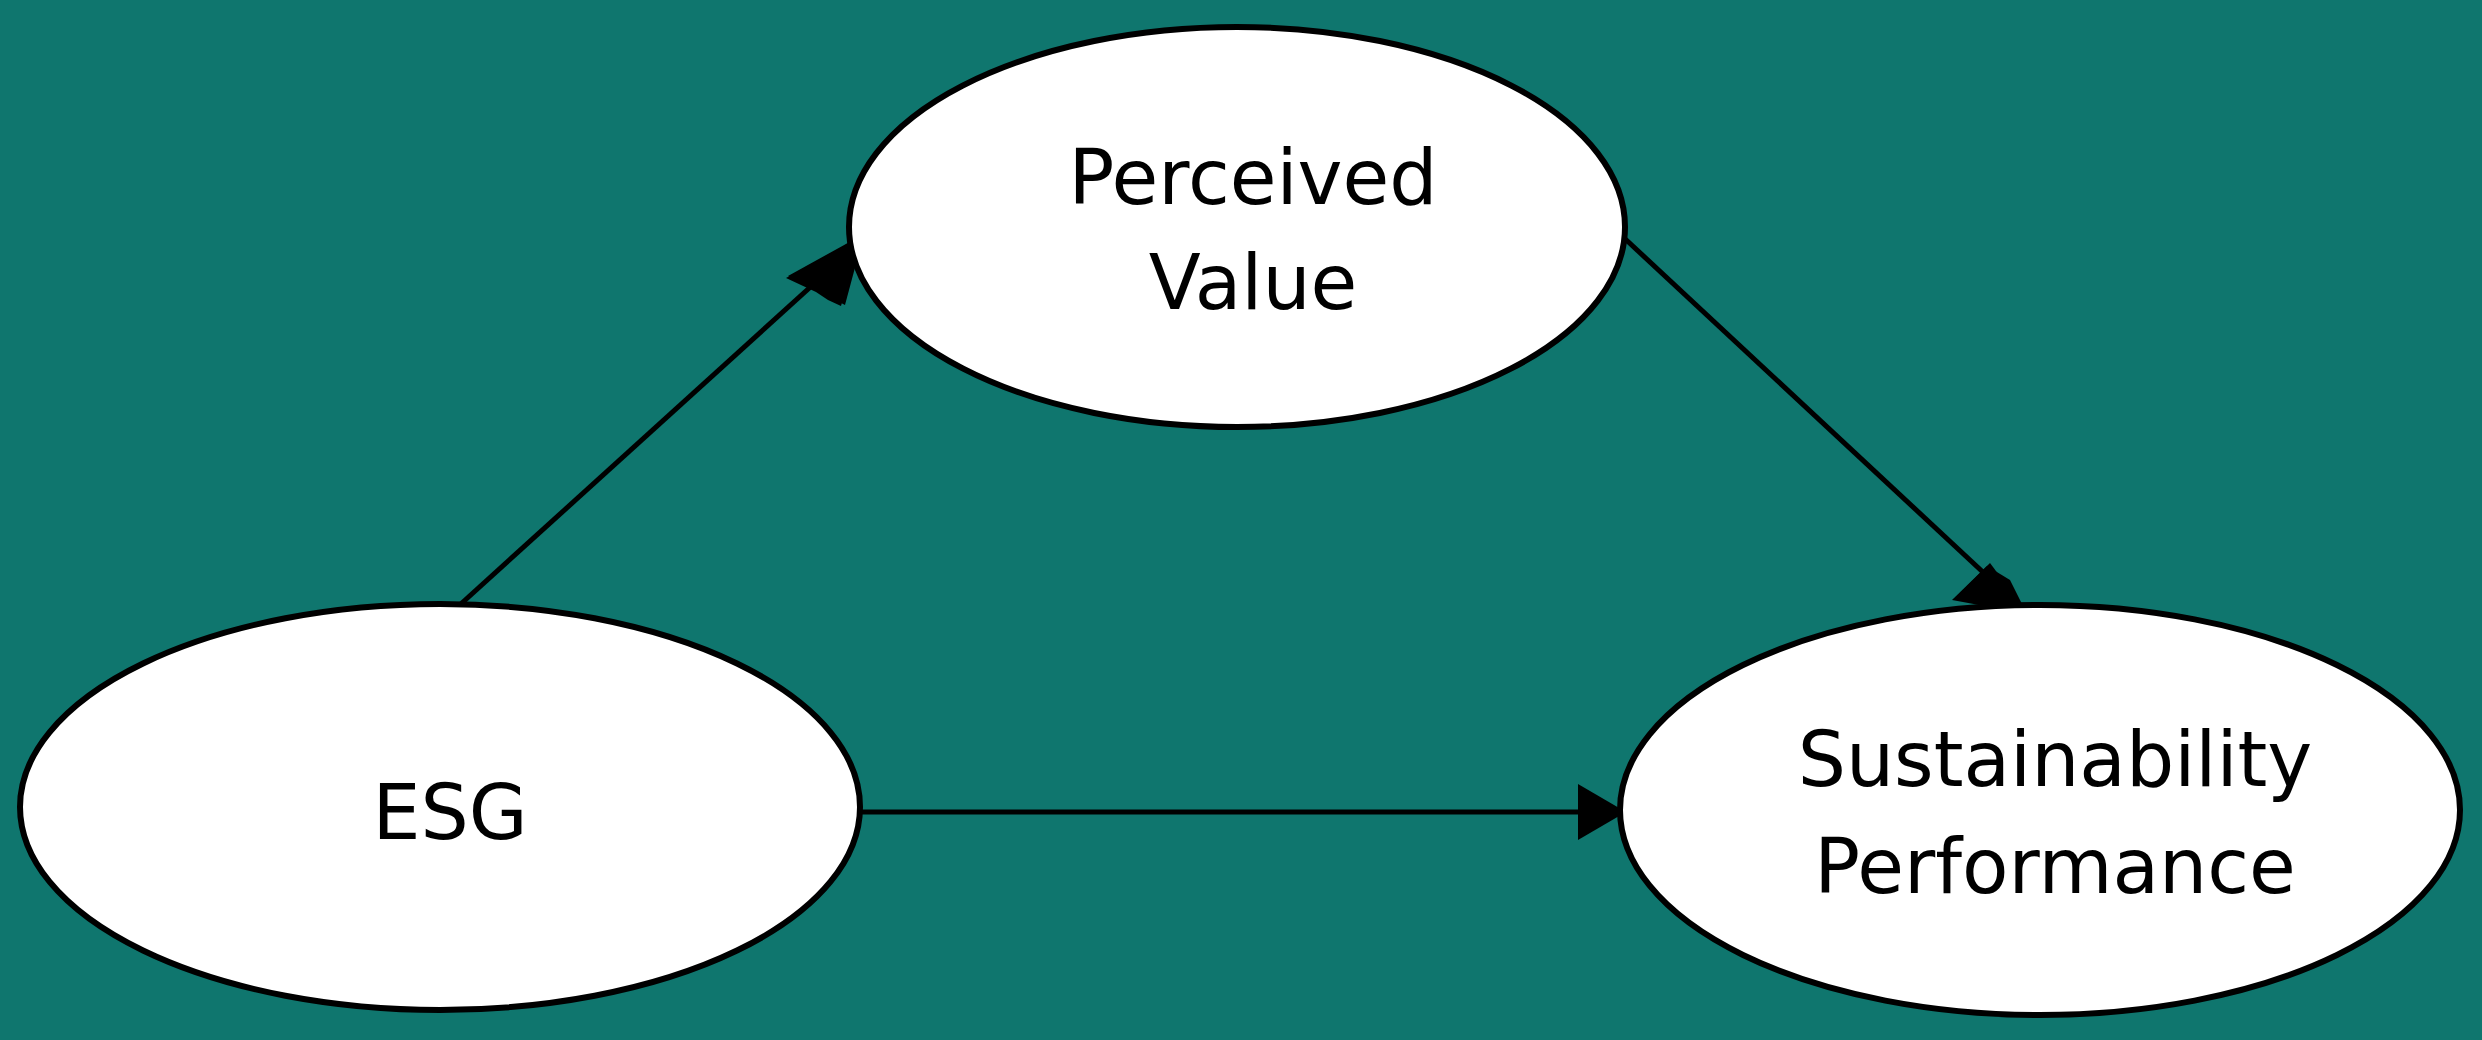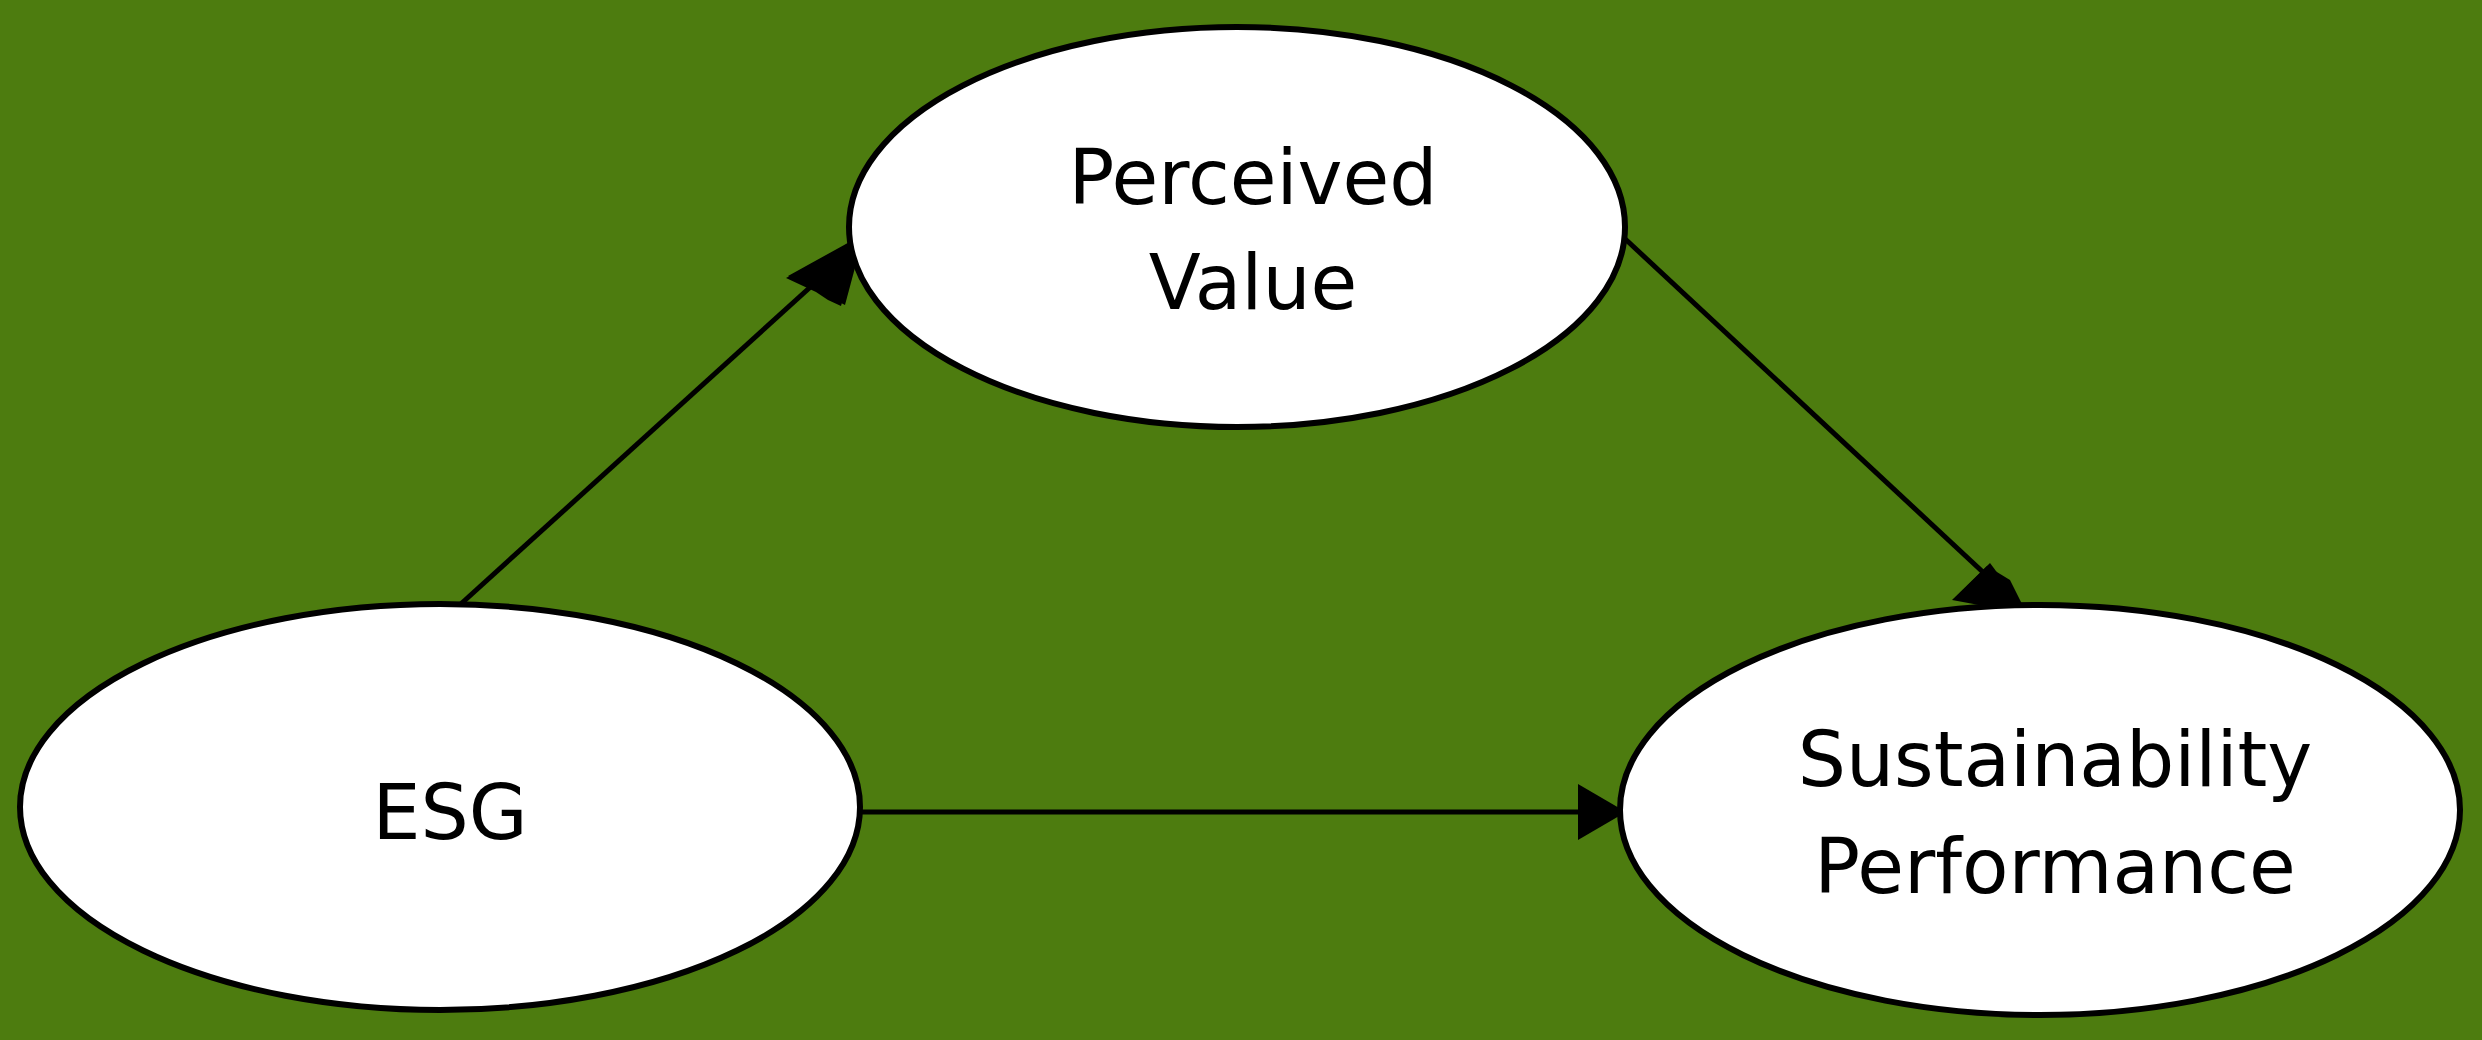--- a/index.html
+++ b/index.html
@@ -11,21 +11,21 @@
   body {
     width: 2482px;
     height: 1040px;
     font-family: "DejaVu Sans", sans-serif;
     overflow: hidden;
   }
   #diagram-root {
     position: relative;
     width: 2482px;
     height: 1040px;
-    background: #4d7c0f;
+    background: #0f766e;
   }
   svg.model-canvas {
     display: block;
     width: 2482px;
     height: 1040px;
   }
   .node-ellipse {
     fill: #ffffff;
   }
   .edge-line {

